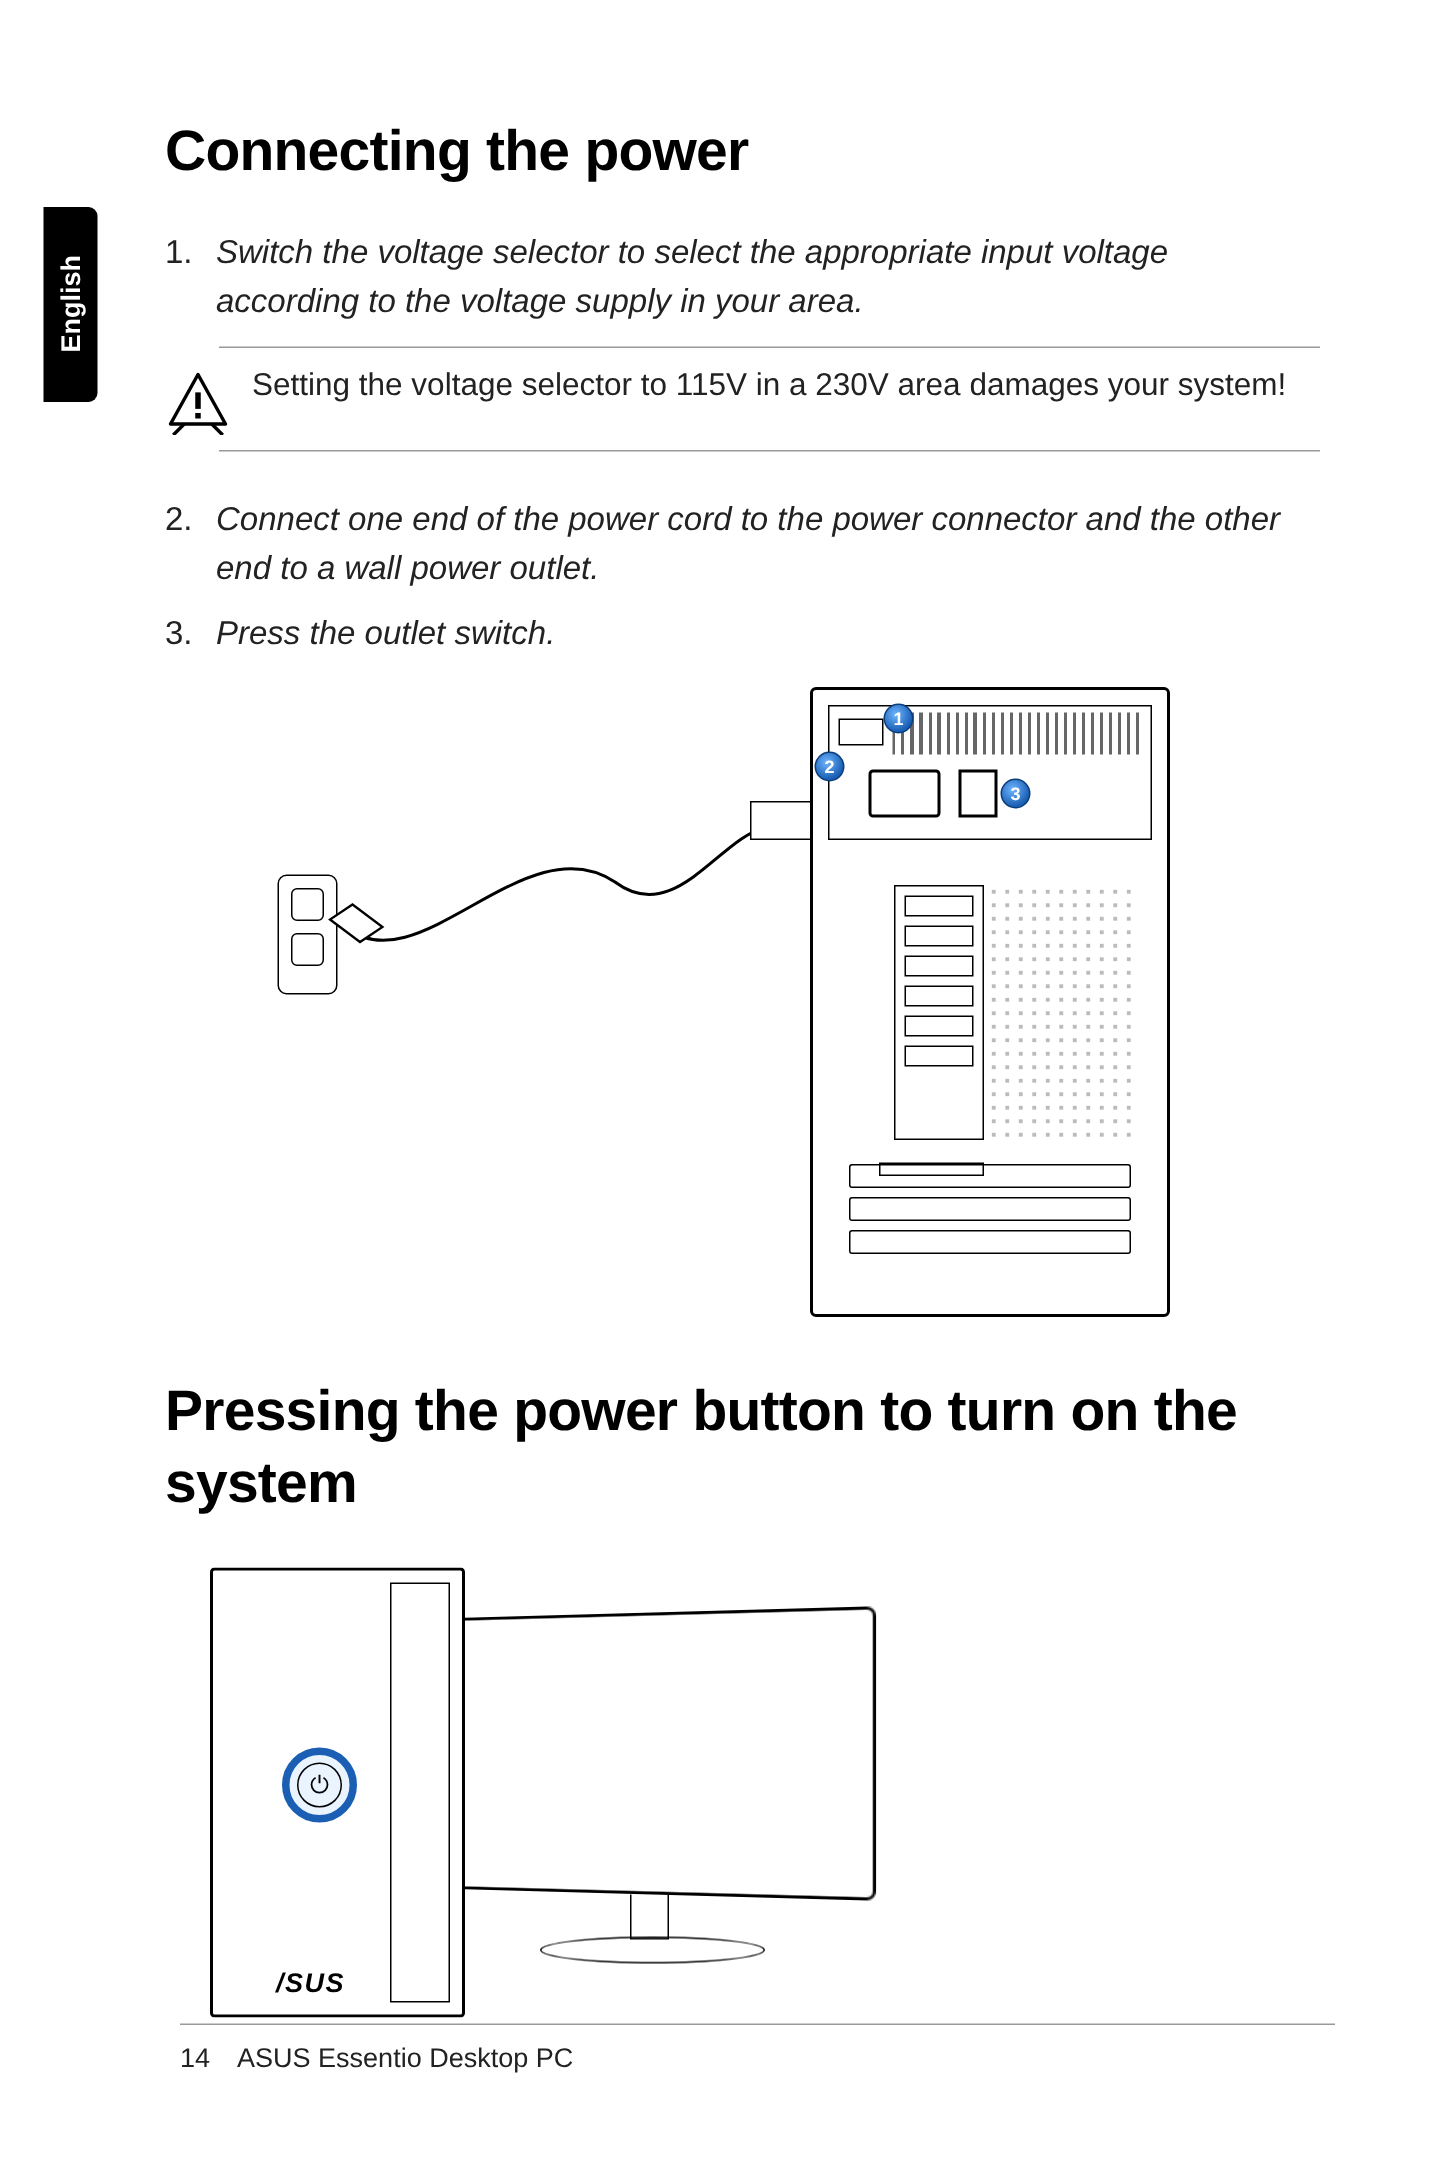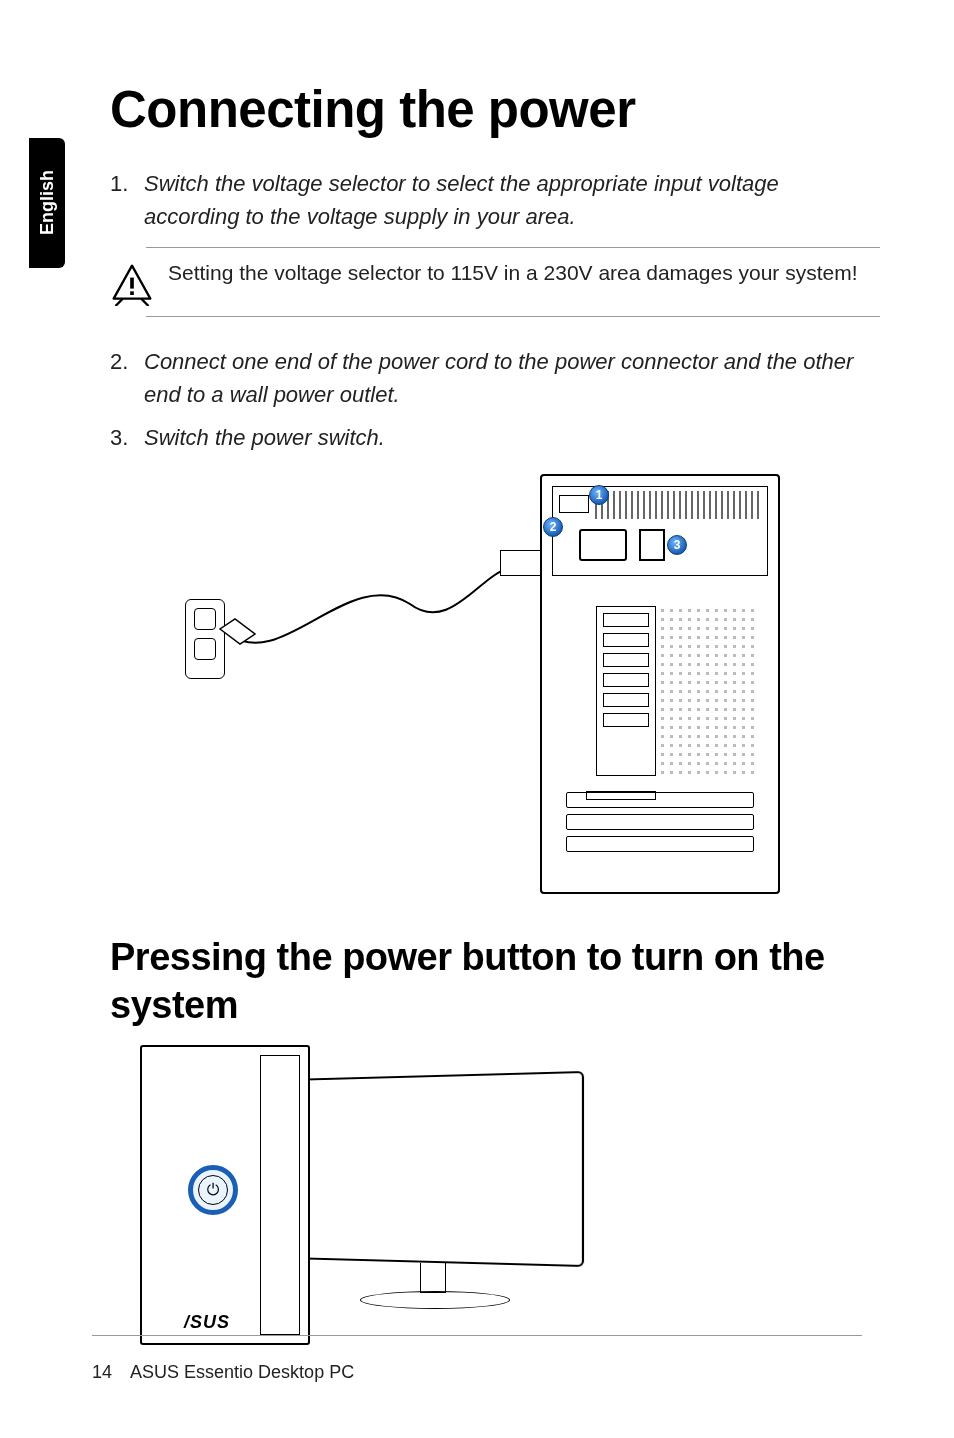--- a/index.html
+++ b/index.html
@@ -35,21 +35,21 @@
       font-size: 18px;
       transform: rotate(180deg);
     }
     .content {
       position: absolute;
       left: 110px;
       top: 80px;
       width: 770px;
     }
     h1 {
-      font-size: 51px;
+      font-size: 38px;
       font-weight: 900;
       font-family: Arial, sans-serif;
       margin-bottom: 28px;
       letter-spacing: -0.5px;
     }
     .step-list {
       list-style: none;
       font-size: 22px;
       line-height: 1.5;
       color: #222;
@@ -273,21 +273,21 @@
       height: 0;
       border-top: 14px solid transparent;
       border-bottom: 14px solid transparent;
       border-left: 18px solid #1a5fb4;
     }
     h2 {
       font-size: 38px;
       font-weight: 900;
       font-family: Arial, sans-serif;
       line-height: 1.25;
-      margin-bottom: 16px;
+      margin-bottom: 32px;
       letter-spacing: -0.5px;
     }
     .diagram-front {
       width: 500px;
       height: 320px;
       position: relative;
       margin-left: 30px;
     }
     .tower-front {
       position: absolute;
@@ -367,25 +367,25 @@
       position: absolute;
       left: 70px;
       top: 216px;
       width: 150px;
       height: 18px;
       border: 1.8px solid #000;
       border-radius: 50%;
     }
     .footer {
       position: absolute;
-      left: 92px;
+      left: 120px;
       bottom: 55px;
       width: 770px;
       border-top: 1.5px solid #999;
-      padding-top: 26px;
+      padding-top: 12px;
       font-size: 18px;
       color: #222;
     }
     .footer .pagenum {
       display: inline-block;
       margin-right: 14px;
     }
     .cord-svg {
       position: absolute;
       left: 30px;
@@ -422,21 +422,21 @@
     <div class="warning-text">Setting the voltage selector to 115V in a 230V area damages your system!</div>
   </div>
 
   <ol class="step-list">
     <li>
       <span class="step-num">2.</span>
       <span class="step-text">Connect one end of the power cord to the power connector and the other end to a wall power outlet.</span>
     </li>
     <li>
       <span class="step-num">3.</span>
-      <span class="step-text">Switch the power switch.</span>
+      <span class="step-text">Press the outlet switch.</span>
     </li>
   </ol>
 
   <div class="diagram-power">
     <div class="power-cord">
       <div class="wall-outlet">
         <div></div>
           <div></div>
       </div>
       <svg class="cord-svg" viewBox="0 0 310 140">

